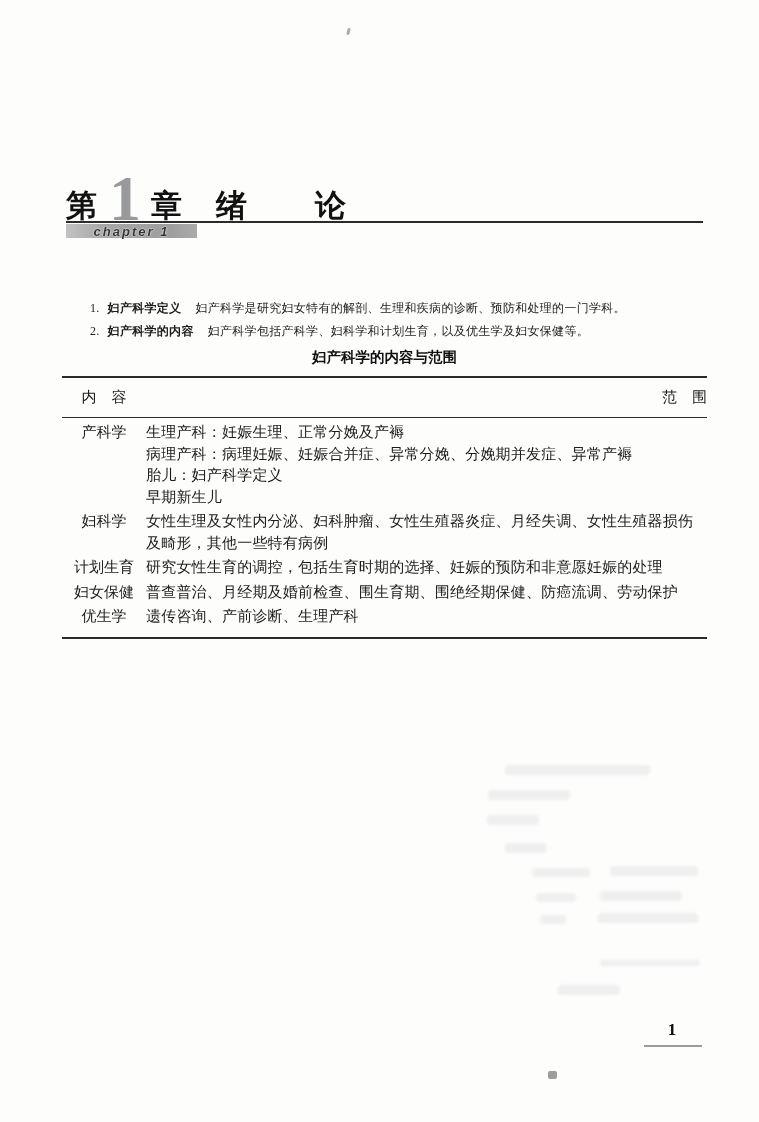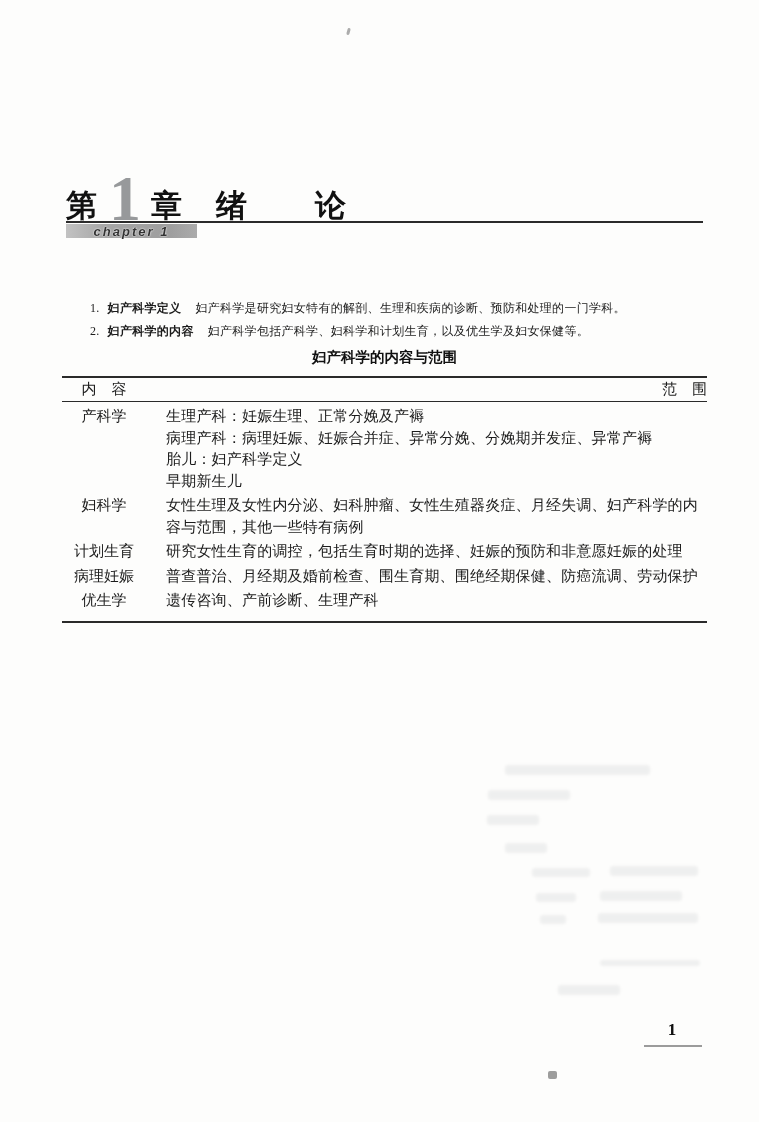--- a/index.html
+++ b/index.html
@@ -103,31 +103,30 @@
     top: 376px;
     width: 645px;
     border-top: 2px solid #2a2a2a;
     border-bottom: 2px solid #2a2a2a;
     font-size: 15px;
   }
   .tbl-header {
     display: grid;
     grid-template-columns: 84px 1fr;
     border-bottom: 1.5px solid #2a2a2a;
-    height: 24px;
+    height: 40px;
     align-items: center;
   }
   .tbl-header .hc1 { text-align: center; white-space: pre; }
   .tbl-header .hc2 { text-align: right; white-space: pre; }
   .tbl-body { padding: 4px 0 6px 0; }
   .tbl-row {
     display: grid;
     grid-template-columns: 84px 1fr;
     margin-bottom: 3px;
-    gap: 20px;
   }
   .tbl-row .rlabel {
     text-align: center;
     line-height: 21.5px;
     white-space: nowrap;
   }
   .tbl-row .rlines { padding-right: 4px; }
   .tbl-row .rline { line-height: 21.5px; letter-spacing: 0.2px; font-family: Liberation Serif, serif; }
 
   
@@ -202,33 +201,33 @@
           <div class="rline">生理产科：妊娠生理、正常分娩及产褥</div>
           <div class="rline">病理产科：病理妊娠、妊娠合并症、异常分娩、分娩期并发症、异常产褥</div>
           <div class="rline">胎儿：妇产科学定义</div>
           <div class="rline">早期新生儿</div>
         </div>
       </div>
 
       <div class="tbl-row">
         <div class="rlabel">妇科学</div>
         <div class="rlines">
-          <div class="rline">女性生理及女性内分泌、妇科肿瘤、女性生殖器炎症、月经失调、妇产科学的内容与范围，其他一些特有病例</div>
+          <div class="rline">女性生理及女性内分泌、妇科肿瘤、女性生殖器炎症、月经失调、女性生殖器损伤及畸形，其他一些特有病例</div>
         </div>
       </div>
 
       <div class="tbl-row">
         <div class="rlabel">计划生育</div>
         <div class="rlines">
           <div class="rline">研究女性生育的调控，包括生育时期的选择、妊娠的预防和非意愿妊娠的处理</div>
         </div>
       </div>
 
       <div class="tbl-row">
-        <div class="rlabel">病理妊娠</div>
+        <div class="rlabel">妇女保健</div>
         <div class="rlines">
           <div class="rline">普查普治、月经期及婚前检查、围生育期、围绝经期保健、防癌流调、劳动保护</div>
         </div>
       </div>
 
       <div class="tbl-row">
         <div class="rlabel">优生学</div>
         <div class="rlines">
           <div class="rline">遗传咨询、产前诊断、生理产科</div>
         </div>

